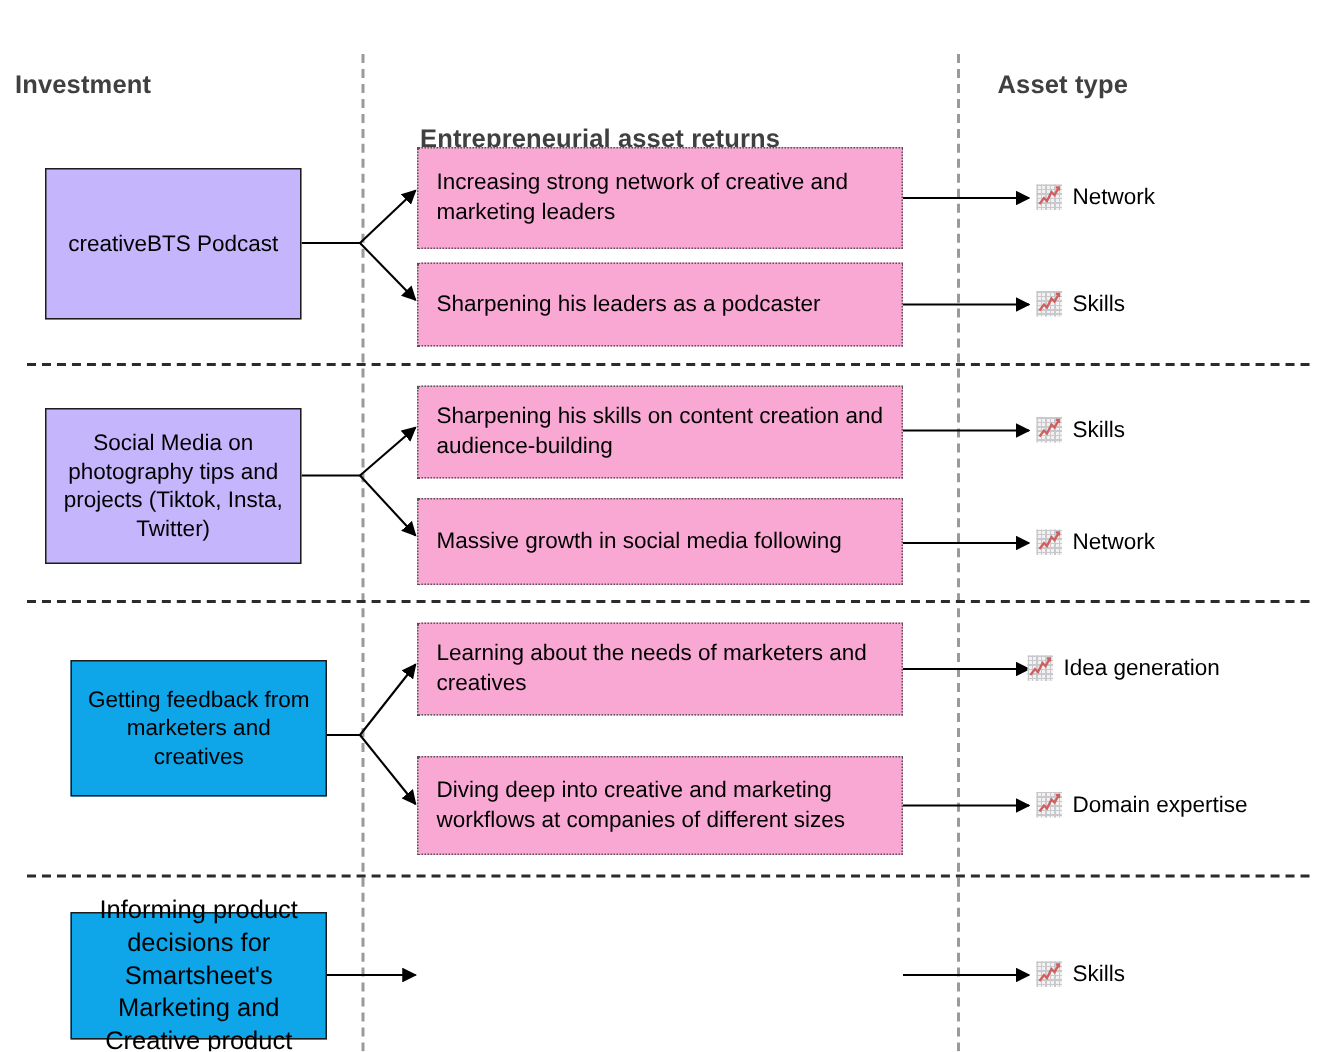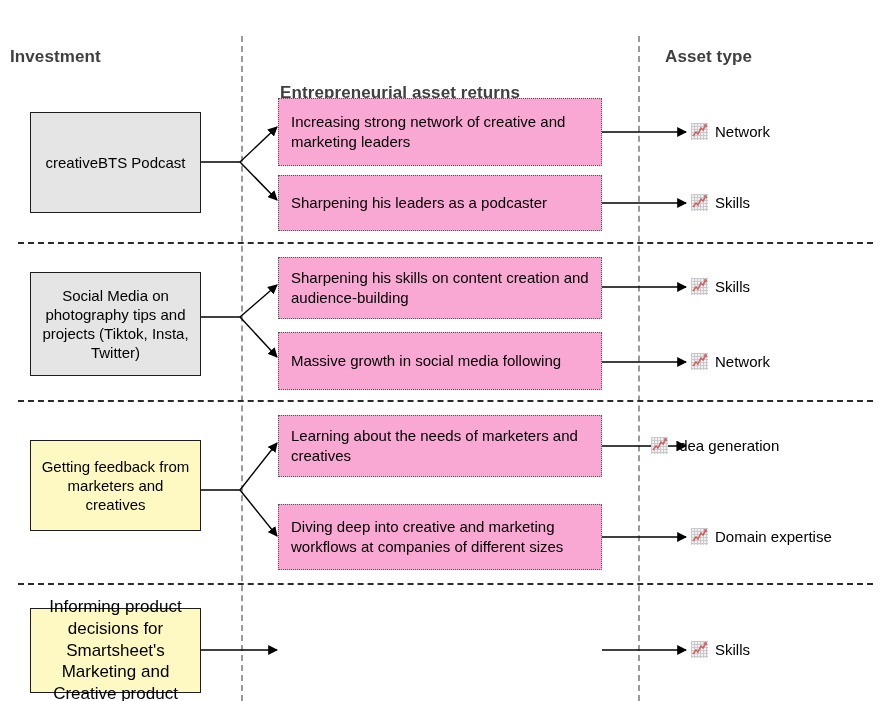--- a/index.html
+++ b/index.html
@@ -49,22 +49,22 @@
     position: absolute;
     box-sizing: border-box;
     border: 1px solid #1d1d1d;
     display: flex;
     align-items: center;
     justify-content: center;
     text-align: center;
     line-height: 1.28;
     padding: 4px 8px;
   }
-  .inv-box.blue  { background: #e5e5e5; }
-  .inv-box.green { background: #fef9c3; }
+  .inv-box.blue  { background: #c4b5fd; }
+  .inv-box.green { background: #0ea5e9; margin-left: 17px; }
   .inv-box .txt { font-size: 15px; }
   .inv-box.small .txt { font-size: 17px; }
 
   
   .ret-box {
     position: absolute;
     box-sizing: border-box;
     border: 1px dotted #555;
     background: #f9a8d4;
     display: flex;
@@ -220,21 +220,21 @@
   <div class="asset" style="left:691px; top:353px;">
     <span class="chart-icon">
       <svg width="17" height="17" viewBox="0 0 17 17">
         <polyline points="2,13 5,9 7,11 10,5 12,7 15,2" fill="none" stroke="#d06060" stroke-width="1.6"></polyline>
         <polyline points="13,2 15,2 15,4" fill="none" stroke="#d06060" stroke-width="1.6"></polyline>
       </svg>
     </span>
     <span class="label">Network</span>
   </div>
 
-  <div class="asset" style="left:651px; top:437px;">
+  <div class="asset" style="left:685px; top:437px;">
     <span class="chart-icon">
       <svg width="17" height="17" viewBox="0 0 17 17">
         <polyline points="2,13 5,9 7,11 10,5 12,7 15,2" fill="none" stroke="#d06060" stroke-width="1.6"></polyline>
         <polyline points="13,2 15,2 15,4" fill="none" stroke="#d06060" stroke-width="1.6"></polyline>
       </svg>
     </span>
     <span class="label">Idea generation</span>
   </div>
 
   <div class="asset" style="left:691px; top:528px;">

